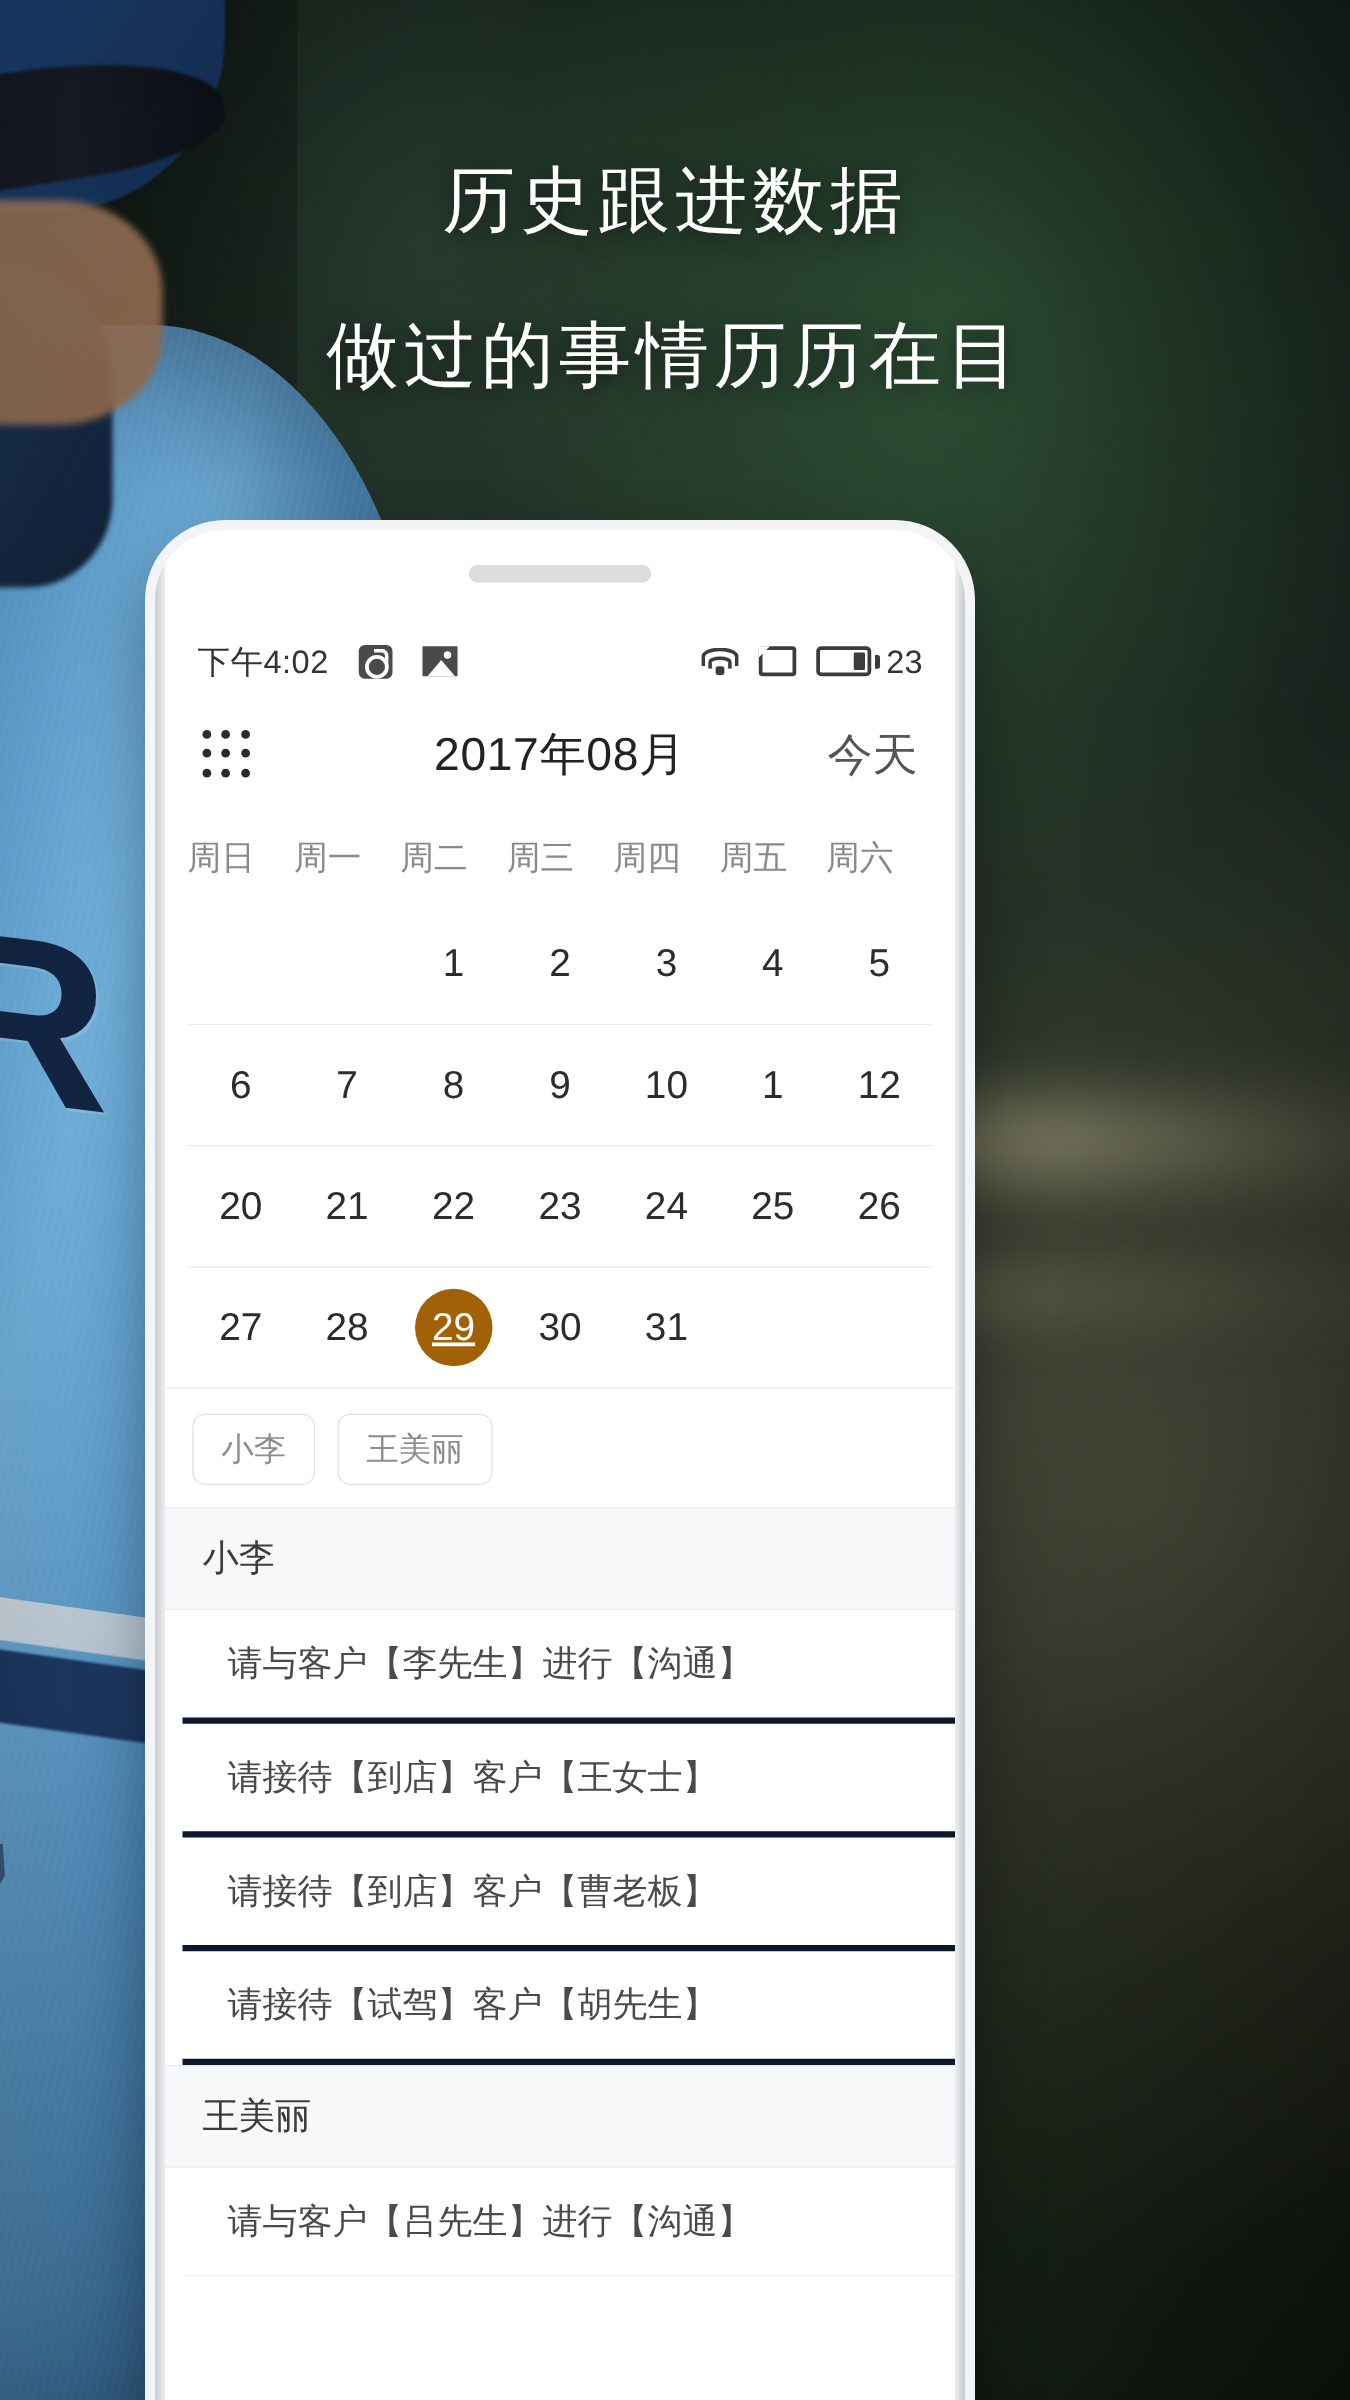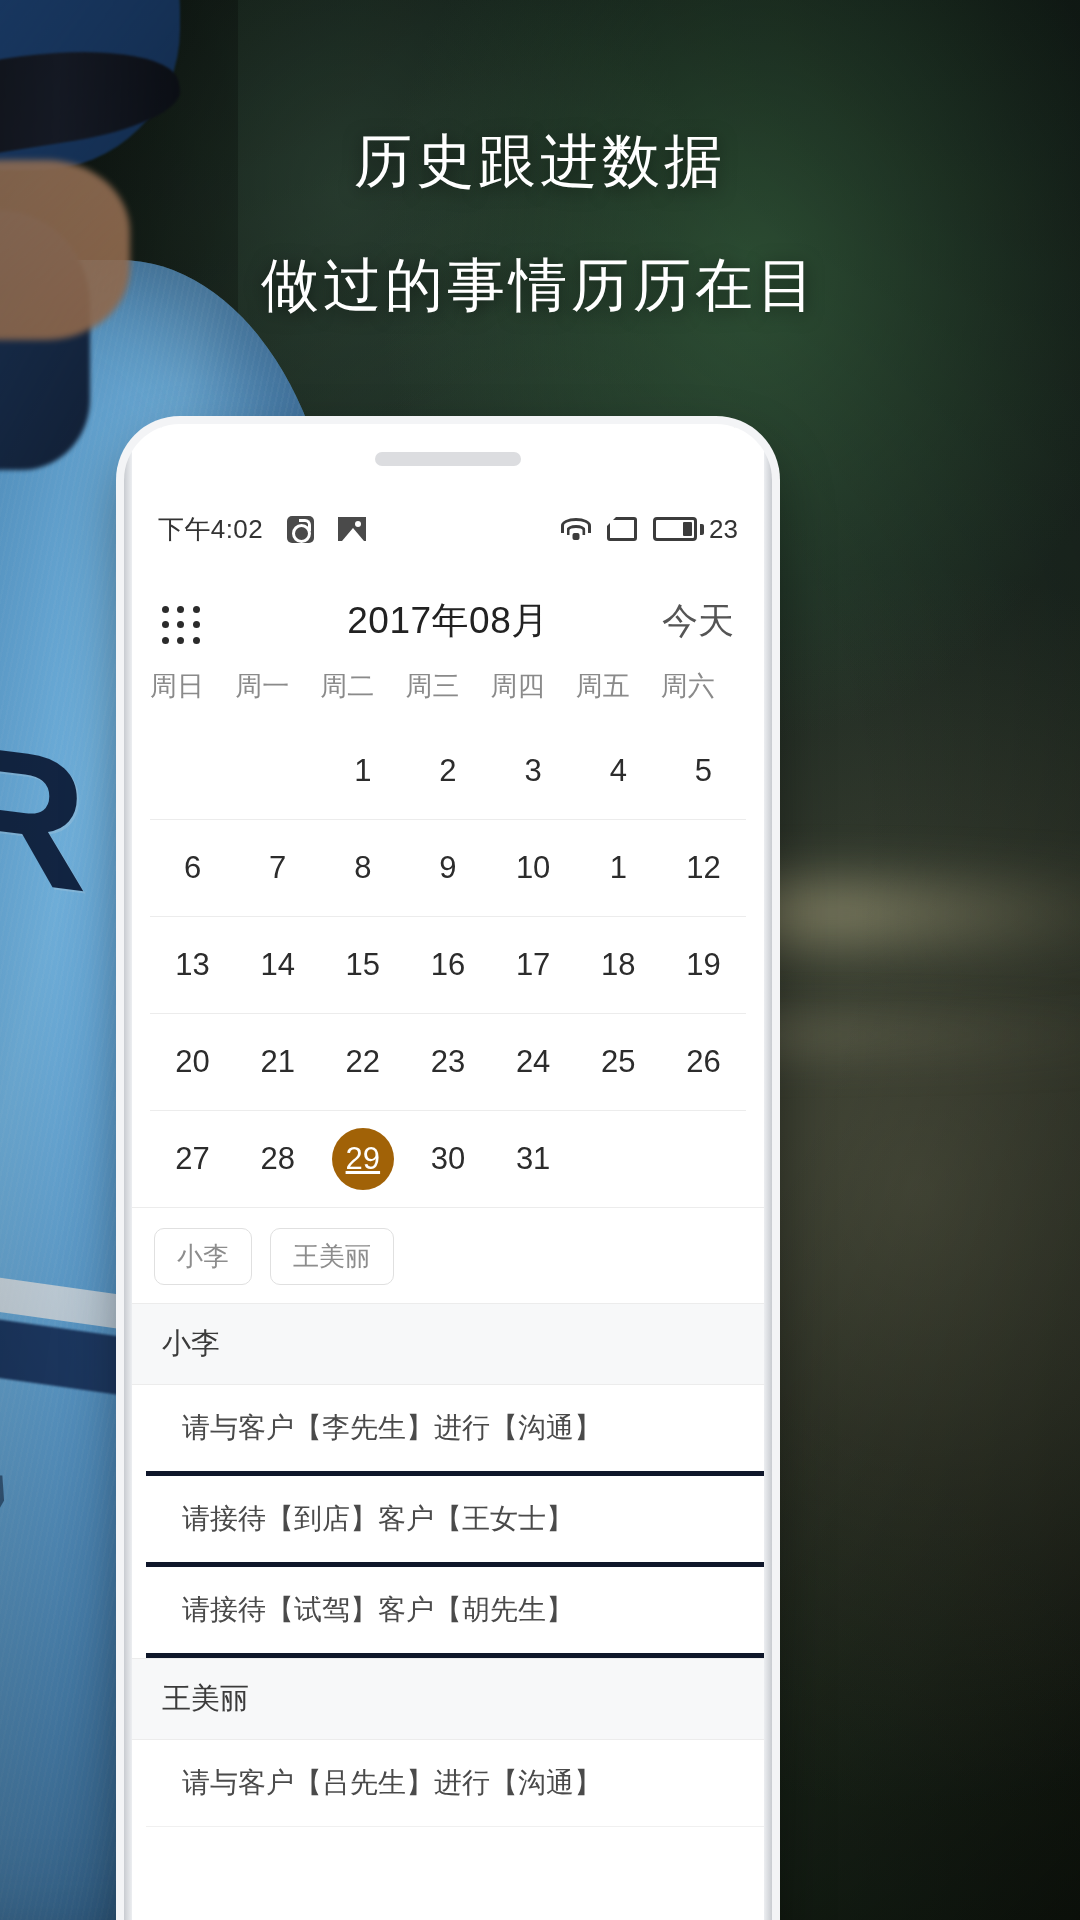--- a/index.html
+++ b/index.html
@@ -188,21 +188,21 @@
   .battery-body {
     width:44px; height:24px; border:3px solid #3c3c3c; border-radius:4px;
     position:relative; padding:2px; display:flex; justify-content:flex-end;
   }
   .battery-fill { width:26%; height:100%; background:#3c3c3c; border-radius:1px; }
   .battery-cap { width:4px; height:11px; background:#3c3c3c; border-radius:0 2px 2px 0; }
   .battery-num { font-size:26px; color:#333; margin-left:2px; }
 
   
   .app-header {
-    height:84px; display:flex; align-items:flex-end; padding:0 30px;
+    height:84px; display:flex; align-items:center; padding:0 30px;
     position:relative;
   }
   .grid-icon {
     width:40px; height:40px; display:grid;
     grid-template-columns:repeat(3,1fr); grid-template-rows:repeat(3,1fr);
     gap:6px; cursor:pointer;
   }
   .grid-icon span { width:7px; height:7px; border-radius:50%; background:#2b2b2b; }
   .app-title {
     position:absolute; left:0; right:0; text-align:center;
@@ -390,43 +390,20 @@
           </div>
           <div class="cal-cell">
             <span class="day">1</span>
           </div>
           <div class="cal-cell">
             <span class="day">12</span>
           </div>
         </div>
         <div class="cal-row">
           <div class="cal-cell">
-            <span class="day">13</span>
-          </div>
-          <div class="cal-cell">
-            <span class="day">14</span>
-          </div>
-          <div class="cal-cell">
-            <span class="day">15</span>
-          </div>
-          <div class="cal-cell">
-            <span class="day">16</span>
-          </div>
-          <div class="cal-cell">
-            <span class="day">17</span>
-          </div>
-          <div class="cal-cell">
-            <span class="day">18</span>
-          </div>
-          <div class="cal-cell">
-            <span class="day">19</span>
-          </div>
-        </div>
-        <div class="cal-row">
-          <div class="cal-cell">
             <span class="day">20</span>
           </div>
           <div class="cal-cell">
             <span class="day">21</span>
           </div>
           <div class="cal-cell">
             <span class="day">22</span>
           </div>
           <div class="cal-cell">
             <span class="day">23</span>
@@ -468,19 +445,20 @@
 
     <div class="chips">
         <div class="chip">小李</div>
         <div class="chip">王美丽</div>
       </div>
 
     <div class="list">
         <div class="group-head">小李</div>
         <div class="list-item">请与客户【李先生】进行【沟通】</div>
         <div class="list-item">请接待【到店】客户【王女士】</div>
+        <div class="list-item">请接待【到店】客户【曹老板】</div>
         <div class="list-item">请接待【试驾】客户【胡先生】</div>
         <div class="group-head">王美丽</div>
         <div class="list-item">请与客户【吕先生】进行【沟通】</div>
       </div>
 
   </div>
 </div>
 
 </body></html>

